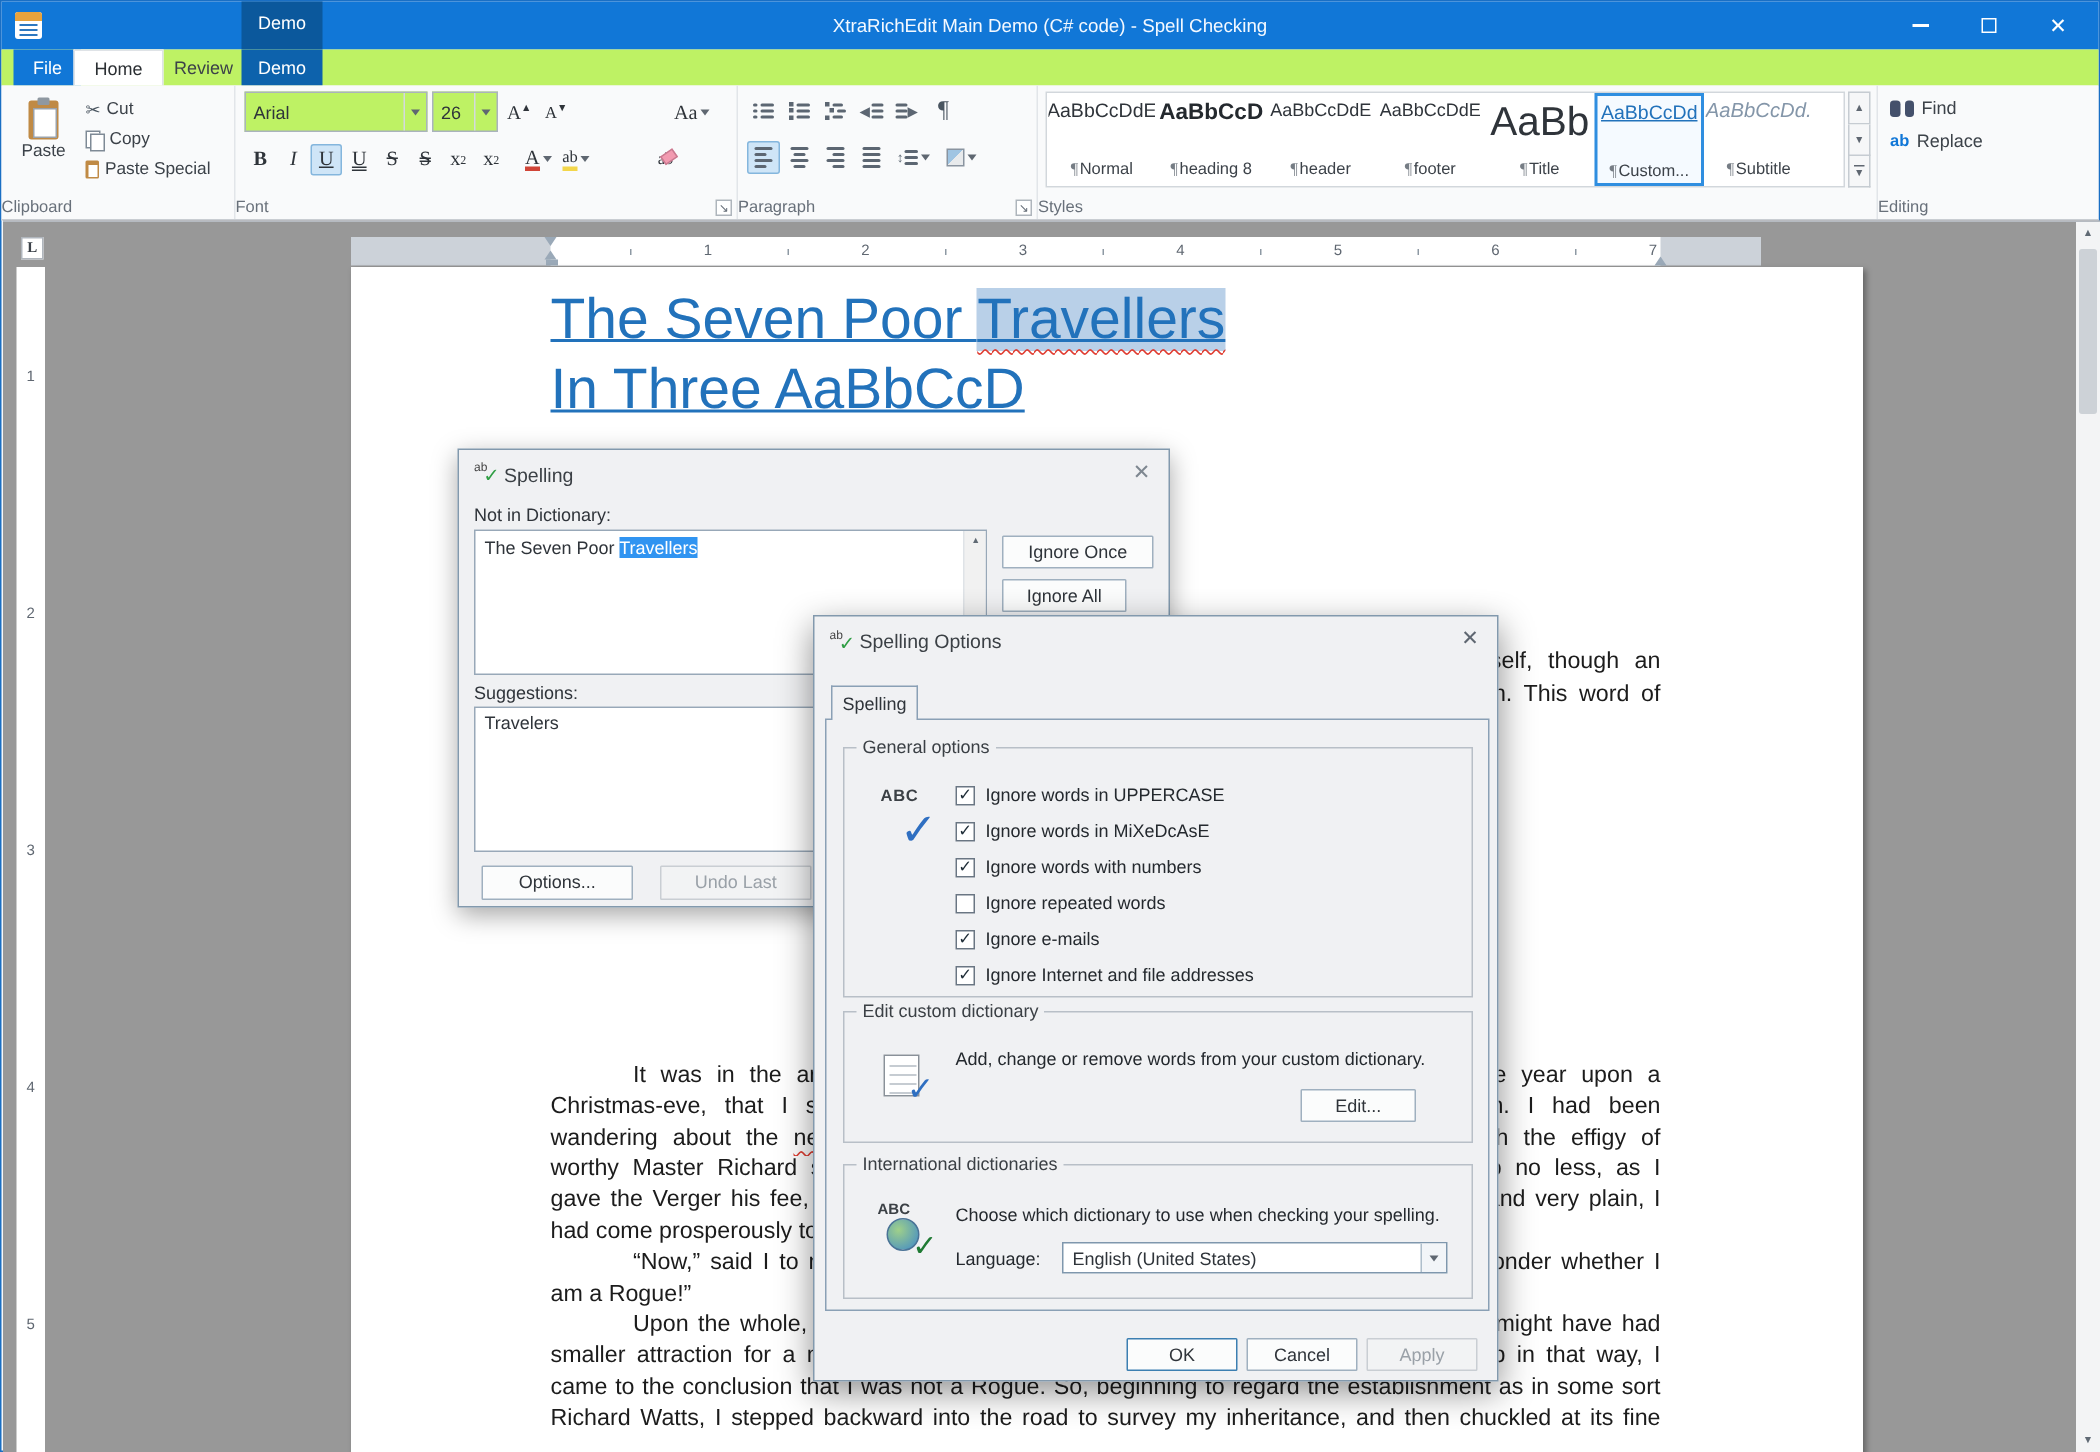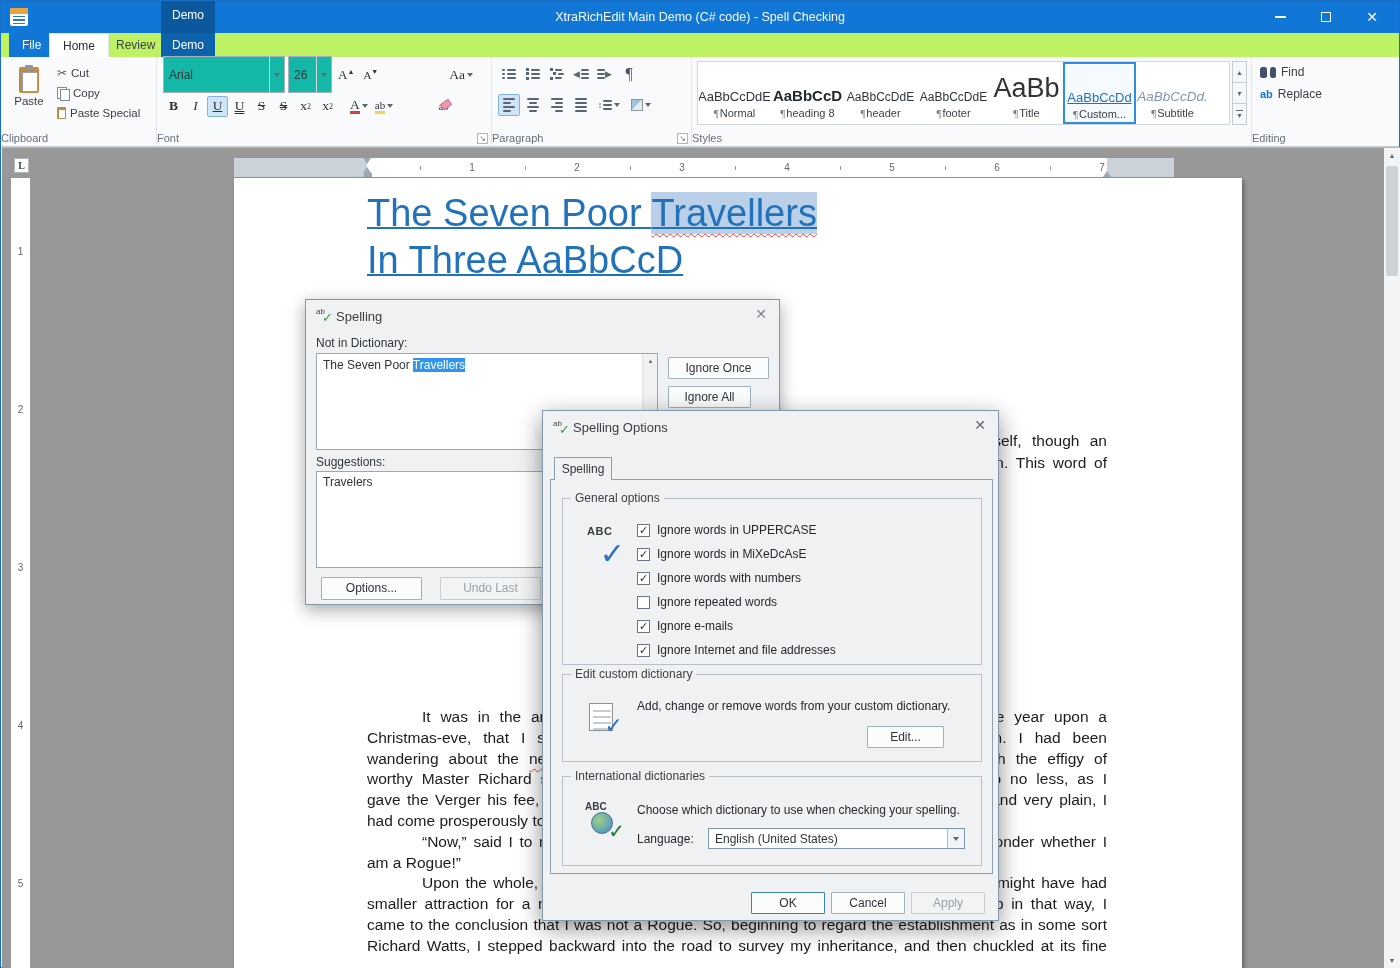--- a/index.html
+++ b/index.html
@@ -45,21 +45,21 @@
   .sbtn { display:flex; align-items:center; gap:4px; height:20px; padding:0 4px; font-size:11.5px; color:#3c4249; white-space:nowrap; }
   .cutico { color:#4a5560; font-size:12px; }
   .copyico { position:relative; width:12px; height:12px; }
   .copyico:before, .copyico:after { content:""; position:absolute; width:8px; height:10px; background:#fff; border:1px solid #7e8a96; }
   .copyico:before { left:0; top:0; } .copyico:after { left:3px; top:2px; }
   .minicliip { width:9px; height:12px; background:#c08a45; border-radius:1px; position:relative; }
   .minicliip:before { content:""; position:absolute; left:1.5px; top:2.5px; width:6px; height:8px; background:#fff; }
 
   
   .frow1 { position:absolute; left:6px; top:2px; height:23px; display:flex; align-items:center; gap:3px; }
-  .combo { height:37px; background:#14b8a6; border:1px solid #aab3bd; display:flex; align-items:center; font-size:12px; color:#2f343a; }
+  .combo { height:27px; background:#bef264; border:1px solid #aab3bd; display:flex; align-items:center; font-size:12px; color:#2f343a; }
   .combo .val { padding:0 5px; flex:1; }
   .combo .drop { width:15px; height:100%; border-left:1px solid #d4d9de; display:flex; align-items:center; justify-content:center; }
   .arr { width:0; height:0; border-left:3.5px solid transparent; border-right:3.5px solid transparent; border-top:4px solid #5f6771; }
   .tbtn { min-width:21px; height:21px; display:flex; align-items:center; justify-content:center; border:1px solid transparent; border-radius:2px;
      font-family:"Liberation Serif","DejaVu Serif",serif; font-size:13.5px; color:#2f343a; padding:0 2px; }
   .tbtn.sel { background:#cfe5f7; border-color:#84b6dd; }
   .frow2 { position:absolute; left:6px; top:33px; height:24px; display:flex; align-items:center; gap:1px; }
   .growA { font-family:"Liberation Serif",serif; font-size:13px; }
   .growA sup { font-size:7px; }
   .u1 { text-decoration:underline; } .u2 { text-decoration:underline; text-decoration-style:double; }
@@ -82,21 +82,21 @@
   .ic.sq i:before { content:""; position:absolute; left:-5px; top:-0.8px; width:3px; height:3px; background:#5c6672; }
   .pil { font-family:"Liberation Serif",serif; }
   .ddmini { margin-left:2px; }
   .spacearr { font-size:9px; color:#5c6672; margin-right:1px; }
   .shadeico { width:12px; height:12px; background:linear-gradient(135deg,#9fc4e2 50%,#e8eaec 50%); border:1px solid #8a94a0; }
 
   
   .gallery { position:absolute; left:5px; top:0; width:533px; height:64px; background:#fff; border:1px solid #d2d7dc; display:flex; }
   .stcell { width:73px; height:100%; padding-top:3px; text-align:center; border:1px solid transparent; position:relative; }
   .stcell.sel { border:2px solid #2f8ee0; background:#f5faff; }
-  .pvbox { height:38px; display:flex; align-items:flex-end; justify-content:center; overflow:hidden; color:#2f343a; }
+  .pvbox { height:38px; display:flex; justify-content:center; overflow:hidden; color:#2f343a; }
   .st-normal { font-size:13px; }
   .st-h1 { font-size:15px; font-weight:bold; color:#24292e; }
   .st-header, .st-footer { font-size:12px; }
   .st-title { font-size:27px; }
   .st-custom { font-size:13px; color:#2272bb; text-decoration:underline; }
   .st-subtitle { font-size:13.5px; font-style:italic; color:#8496a9; }
   .stlab { margin-top:3px; font-size:11px; color:#3c4249; white-space:nowrap; }
   .stlab .pilc { color:#767d85; font-family:"Liberation Serif",serif; margin-right:1px; }
   .galside { position:absolute; right:4px; top:0; width:15px; height:64px; display:flex; flex-direction:column; }
   .galbtn { flex:1; border:1px solid #c6ccd2; border-top:none; background:#f6f7f8; display:flex; align-items:center; justify-content:center; font-size:7px; color:#5f6771; }

